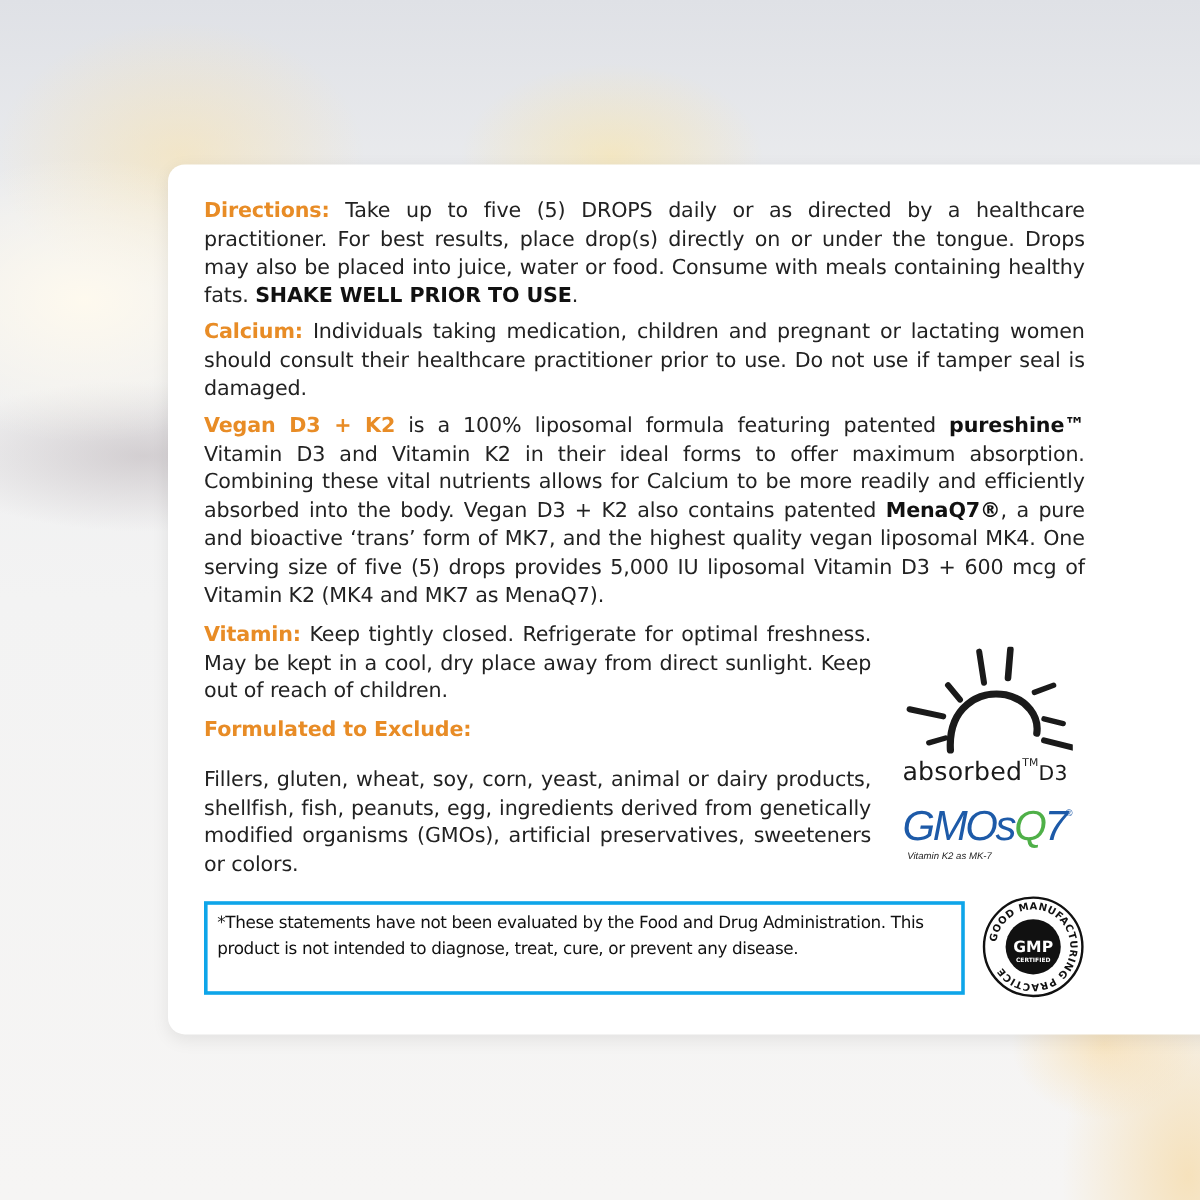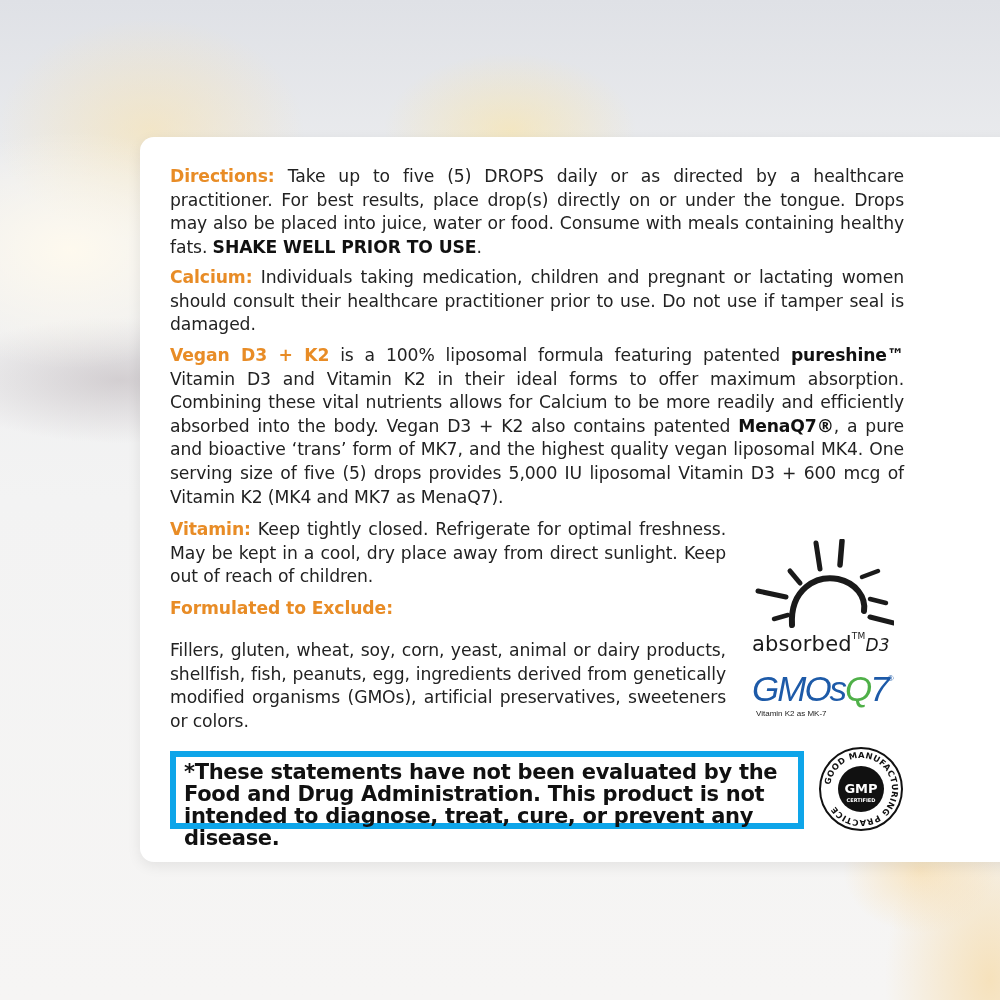--- a/index.html
+++ b/index.html
@@ -45,64 +45,65 @@
   #p-warning    { top: 129px; width: 734px; }
   #p-vegan      { top: 207px; width: 734px; }
   #p-storage    { top: 381px; width: 556px; }
   #p-exclude-head { top: 460px; width: 556px; }
   #p-exclude    { top: 502px; width: 556px; }
 
   .disclaimer {
     position: absolute;
     left: 30px; top: 614px;
     width: 634px; height: 78px;
-    border: 6px solid #0ea5e9;
+    border: 3px solid #0ea5e9;
     padding: 4px 8px 0 8px;
-    font-size: 21px;
+    font-size: 14px;
     line-height: 22px;
-    font-weight: bold;
+    font-weight: normal;
     color: #111;
     letter-spacing: -0.3px;
   }
 
   .pureshine-logo {
     position: absolute;
     left: 612px; top: 402px;
     width: 150px; height: 125px;
   }
   .pureshine-text {
     position: absolute;
     left: 0; top: 92px;
     font-size: 21px;
     color: #1a1a1a;
     letter-spacing: 0.2px;
     white-space: nowrap;
   }
   .pureshine-text .tm { font-size: 9px; vertical-align: 12px; }
-  .pureshine-text .d3 { font-size: 17px; font-style: italic; }
+  .pureshine-text .d3 { font-size: 17px; }
 
   .menaq7-logo {
     position: absolute;
     left: 612px; top: 532px;
     width: 160px; height: 60px;
   }
   .menaq7-word {
     position: absolute; left: 0; top: 0;
     font-family: "Liberation Sans", sans-serif;
     font-style: italic;
     font-size: 35px;
     letter-spacing: -2px;
     color: #1d5aa8;
     white-space: nowrap;
   }
   .menaq7-word .q { color: #4fb048; font-weight: normal; }
   .menaq7-word .reg { font-size: 8px; color: #1d5aa8; vertical-align: 20px; font-style: normal; }
   .menaq7-sub {
     position: absolute; left: 4px; top: 40px;
     font-family: "Liberation Sans", sans-serif;
+    font-style: italic;
     font-size: 8px;
     color: #222;
     white-space: nowrap;
   }
 
   .gmp-badge {
     position: absolute;
     left: 678px; top: 609px;
     width: 86px; height: 86px;
   }

